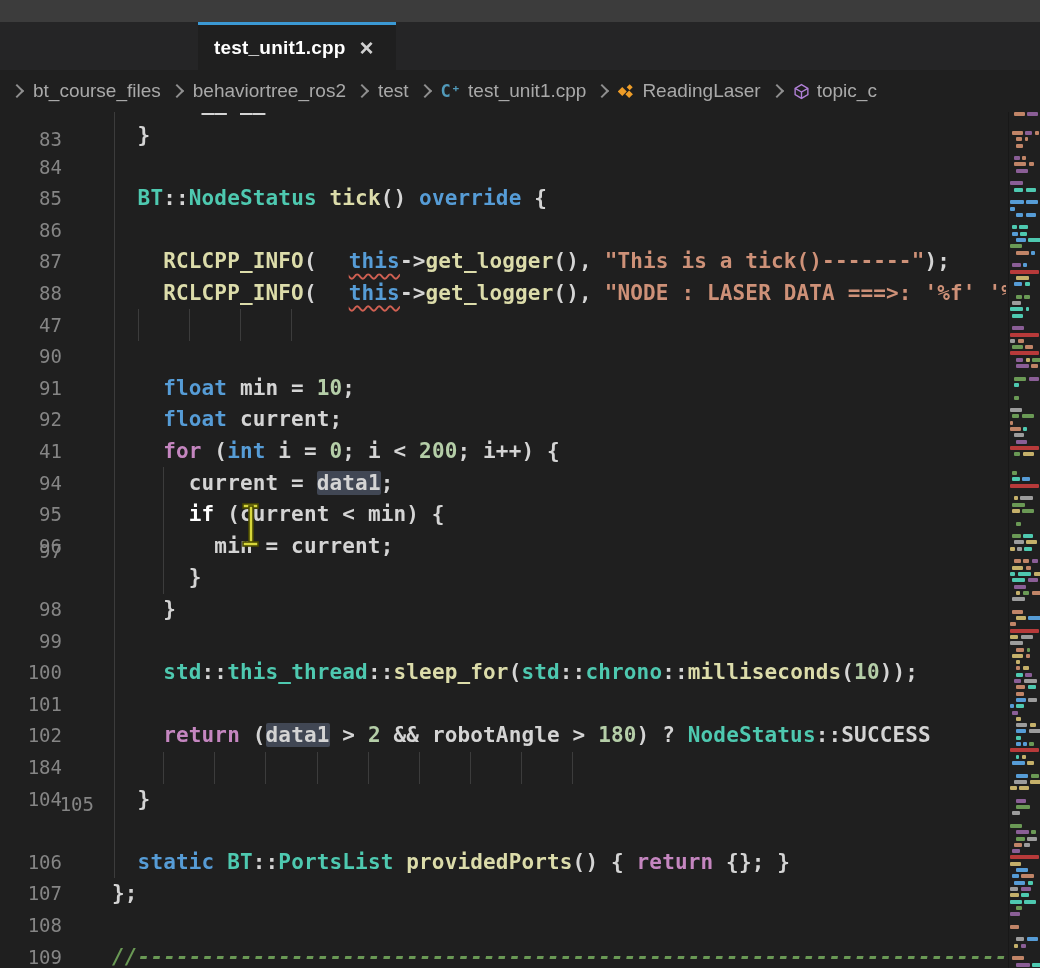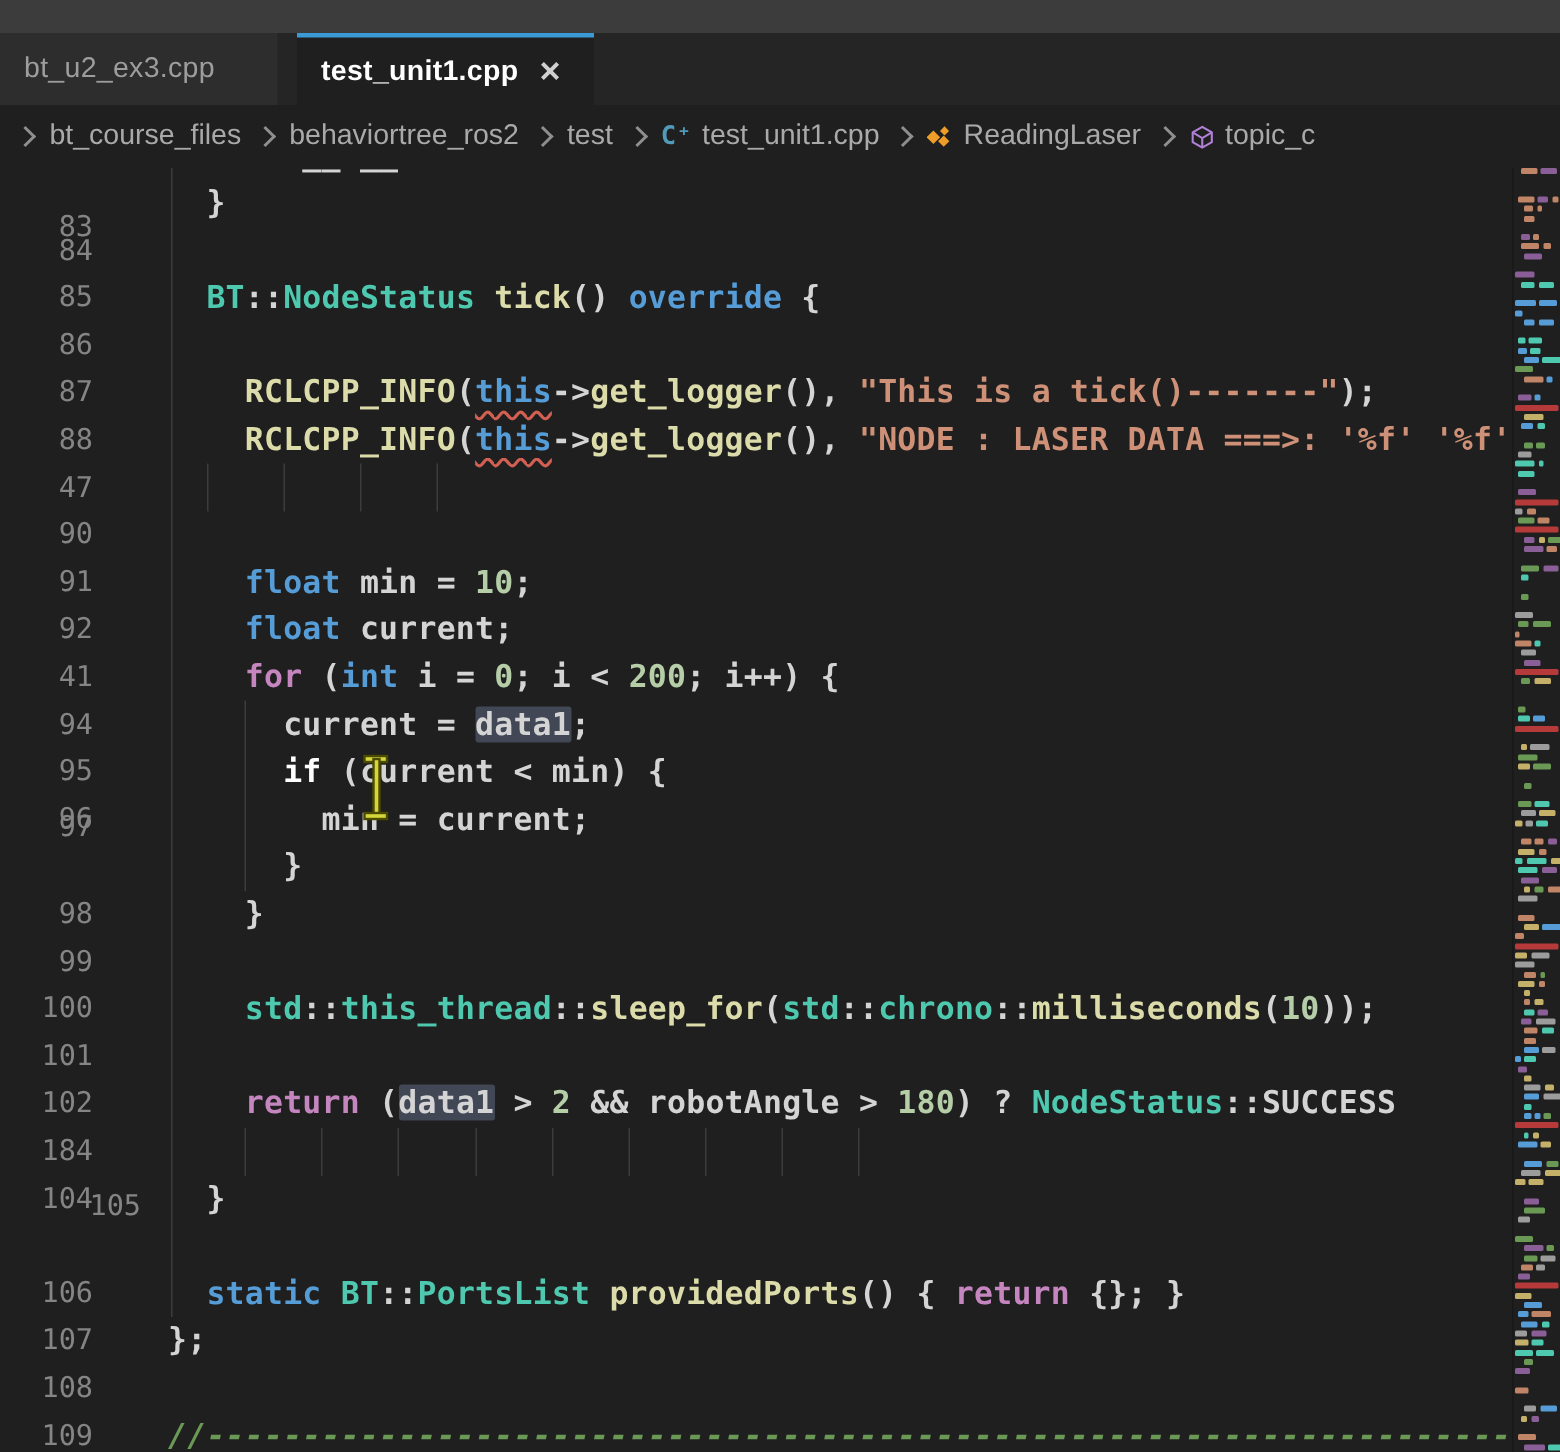--- a/index.html
+++ b/index.html
@@ -25,40 +25,37 @@
   .icon-cpp{color:#519aba;font-weight:700;font-size:17px;font-family:"DejaVu Sans Mono",monospace;}
   
   .editor{position:absolute;left:0;top:112px;width:1040px;height:856px;background:#1f1f1f;}
   .code-clip{position:absolute;left:0;top:0;width:1006px;height:856px;overflow:hidden;}
   .code-line{position:absolute;left:112px;white-space:pre;height:31.6px;line-height:31.6px;
              font-family:"DejaVu Sans Mono",monospace;font-size:21px;letter-spacing:.15px;font-weight:600;}
   .gutter-num{position:absolute;left:0;width:62px;text-align:right;height:31.6px;line-height:31.6px;
               font-family:"DejaVu Sans Mono",monospace;font-size:19px;color:#858585;}
   .tok{white-space:pre;}
   .tok-hl{background:#414754;border-radius:2px;}
-  .tok-sq{text-decoration:underline wavy #d16052 1.5px;text-underline-offset:5px;}
+  .tok-sq{text-decoration:underline wavy #d16052 1.5px;text-underline-offset:5px;margin-left:32px;}
   .tok-cmt{font-style:italic;}
   .iguide{position:absolute;width:1px;background:#3c3c3c;}
   
   .minimap{position:absolute;left:1008px;top:0;width:32px;height:856px;background:#1f1f1f;
            border-left:1px solid #181818;}
   .mm-bar{position:absolute;height:4px;border-radius:1px;}
   .pointer{position:absolute;pointer-events:none;}
 </style>
 </head>
 <body>
 
 <div class="screen">
 
   <div class="titlebar"></div>
 
   <div class="tabbar">
-    <div class="tab tab-inactive">
-      <span class="tab-label">bt_u2_ex3.cpp</span>
-    </div>
     <div class="tab tab-active">
       <span class="tab-label">test_unit1.cpp</span>
       <span class="tab-close">×</span>
     </div>
   </div>
 
   <div class="breadcrumbs" id="breadcrumbs">
       <span class="crumb-sep" style="margin-left:12px"></span>
       <span class="crumb">
         <span>bt_course_files</span>
@@ -97,21 +94,21 @@
             <path d="M2 5 L8 8.5 L14 5 M8 8.5 V14.5"></path>
           </svg>
         </span>
         <span>topic_c</span>
       </span>
     </div>
 
   <div class="editor">
     <div class="code-clip" id="codeClip">
         <div class="code-line" style="top: -23.6px;"><span class="tok" style="color: rgb(212, 212, 212);">       __ __</span></div>
-        <div class="gutter-num" style="top: 24px;">83</div>
+        <div class="gutter-num" style="top: 12px;">83</div>
         <div class="code-line" style="top: 8px;"><span class="tok" style="color: rgb(212, 212, 212);">  }</span></div>
         <div class="gutter-num" style="top: 39.6px;">84</div>
         <div class="code-line" style="top: 39.6px;"></div>
         <div class="gutter-num" style="top: 71.2px;">85</div>
         <div class="code-line" style="top: 71.2px;"><span class="tok" style="color: rgb(212, 212, 212);">  </span><span class="tok" style="color: rgb(78, 201, 176);">BT</span><span class="tok" style="color: rgb(212, 212, 212);">::</span><span class="tok" style="color: rgb(78, 201, 176);">NodeStatus</span><span class="tok" style="color: rgb(212, 212, 212);"> </span><span class="tok" style="color: rgb(220, 220, 170);">tick</span><span class="tok" style="color: rgb(212, 212, 212);">() </span><span class="tok" style="color: rgb(86, 156, 214);">override</span><span class="tok" style="color: rgb(212, 212, 212);"> {</span></div>
         <div class="gutter-num" style="top: 102.8px;">86</div>
         <div class="code-line" style="top: 102.8px;"></div>
         <div class="gutter-num" style="top: 134.4px;">87</div>
         <div class="code-line" style="top: 134.4px;"><span class="tok" style="color: rgb(212, 212, 212);">    </span><span class="tok" style="color: rgb(220, 220, 170);">RCLCPP_INFO</span><span class="tok" style="color: rgb(212, 212, 212);">(</span><span class="tok tok-sq" style="color: rgb(86, 156, 214);">this</span><span class="tok" style="color: rgb(212, 212, 212);">-&gt;</span><span class="tok" style="color: rgb(220, 220, 170);">get_logger</span><span class="tok" style="color: rgb(212, 212, 212);">(), </span><span class="tok" style="color: rgb(206, 145, 120);">"This is a tick()-------"</span><span class="tok" style="color: rgb(212, 212, 212);">);</span></div>
         <div class="gutter-num" style="top: 166px;">88</div>

